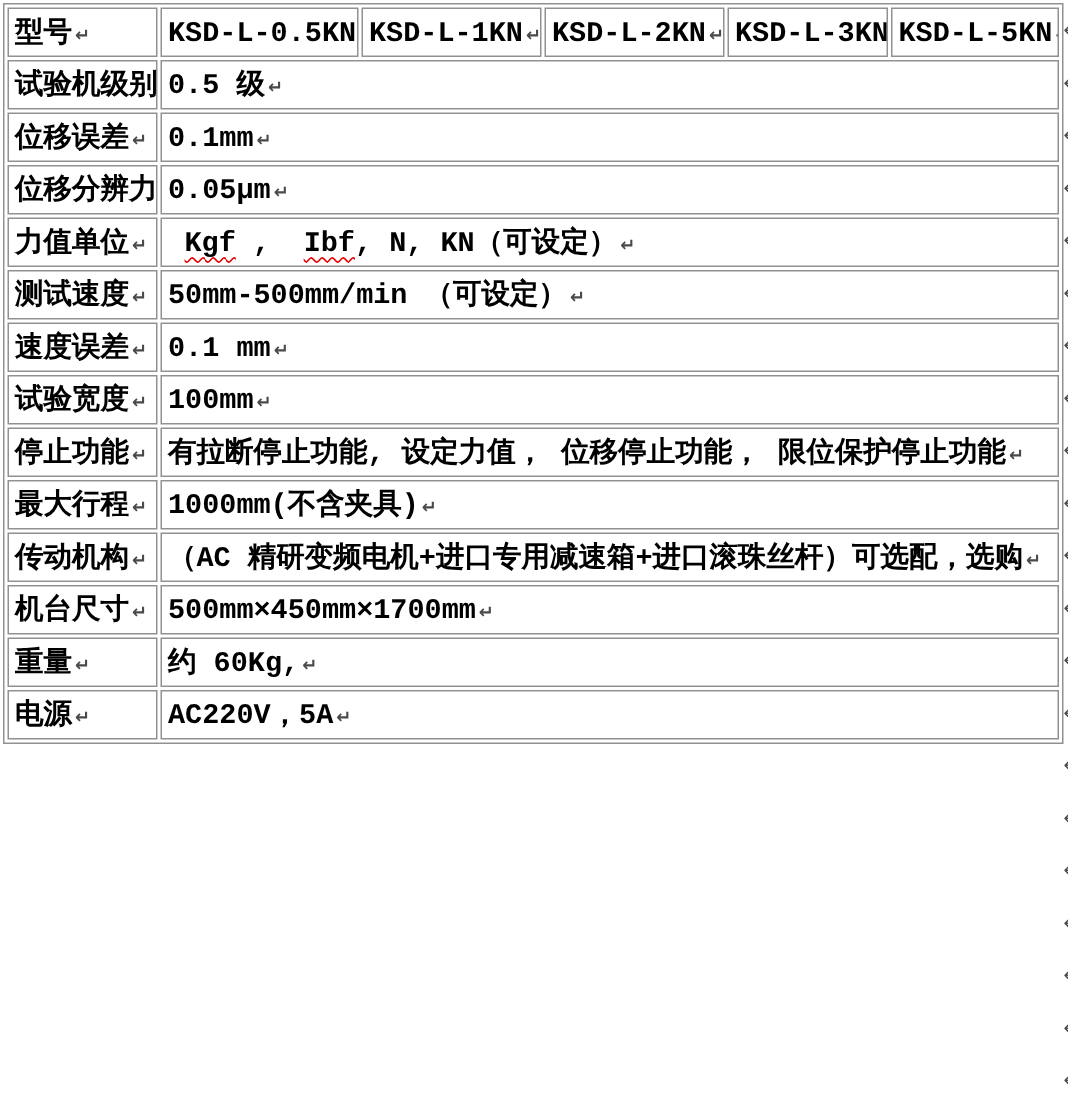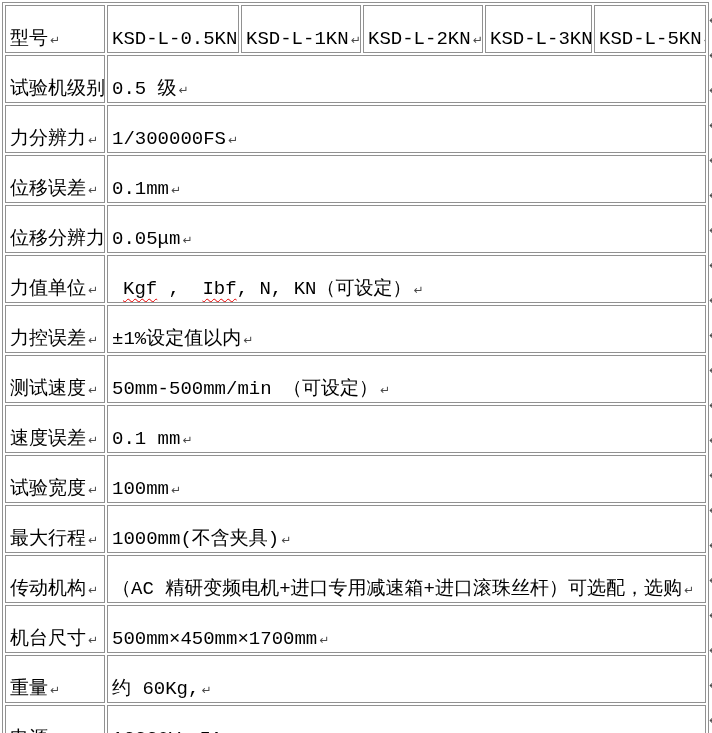--- a/index.html
+++ b/index.html
@@ -12,23 +12,23 @@
   }
   .page{position:relative;width:712px;height:733px;background:var(--bg);}
   table.spec{
     border-collapse:separate;border-spacing:2px;
     border:1px solid var(--bd);
     margin:2px 0 0 2px;width:707px;table-layout:fixed;background:var(--bg);
   }
   table.spec td{
     box-sizing:border-box;height:33px;
     border:1px solid var(--bd);
-    vertical-align:top;padding:21px 2px 0 4px;
+    vertical-align:top;padding:4px 2px 0 4px;
     font-size:19px;line-height:24px;color:var(--txt);
-    white-space:nowrap;overflow:hidden;background:var(--bg);
+    white-space:nowrap;overflow:hidden;background:var(--bg);font-weight:bold;
   }
   .mark{
     font-family:"DejaVu Sans",sans-serif;
     font-size:12px;color:var(--mark);margin-left:2px;
   }
   .misspelled{
     text-decoration:underline wavy var(--squiggle);
     text-decoration-thickness:1px;text-underline-offset:4px;margin-left:11px;
   }
   .row-end-layer{position:absolute;top:0;left:0;width:712px;height:733px;pointer-events:none;}
@@ -54,50 +54,46 @@
           <td>KSD-L-1KN<span class="mark">↵</span></td>
           <td>KSD-L-2KN<span class="mark">↵</span></td>
           <td>KSD-L-3KN</td>
           <td>KSD-L-5KN<span class="mark">↵</span></td>
         </tr>
         <tr>
           <td>试验机级别</td>
           <td colspan="5">0.5 级<span class="mark">↵</span></td>
         </tr>
         <tr>
-          <td>力分辨力<span class="mark">↵</span></td>
-          <td colspan="5">1/300000FS<span class="mark">↵</span></td>
-        </tr>
-        <tr>
           <td>位移误差<span class="mark">↵</span></td>
           <td colspan="5">0.1mm<span class="mark">↵</span></td>
         </tr>
         <tr>
           <td>位移分辨力</td>
           <td colspan="5">0.05μm<span class="mark">↵</span></td>
         </tr>
         <tr>
           <td>力值单位<span class="mark">↵</span></td>
           <td colspan="5"><span class="misspelled">Kgf</span> , <span class="misspelled">Ibf</span>, N, KN（可设定）<span class="mark">↵</span></td>
         </tr>
         <tr>
-          <td>力控误差<span class="mark">↵</span></td>
-          <td colspan="5">±1%设定值以内<span class="mark">↵</span></td>
-        </tr>
-        <tr>
           <td>测试速度<span class="mark">↵</span></td>
           <td colspan="5">50mm-500mm/min （可设定）<span class="mark">↵</span></td>
         </tr>
         <tr>
           <td>速度误差<span class="mark">↵</span></td>
           <td colspan="5">0.1 mm<span class="mark">↵</span></td>
         </tr>
         <tr>
           <td>试验宽度<span class="mark">↵</span></td>
           <td colspan="5">100mm<span class="mark">↵</span></td>
+        </tr>
+        <tr>
+          <td>停止功能<span class="mark">↵</span></td>
+          <td colspan="5">有拉断停止功能, 设定力值， 位移停止功能， 限位保护停止功能<span class="mark">↵</span></td>
         </tr>
         <tr>
           <td>最大行程<span class="mark">↵</span></td>
           <td colspan="5">1000mm(不含夹具)<span class="mark">↵</span></td>
         </tr>
         <tr>
           <td>传动机构<span class="mark">↵</span></td>
           <td colspan="5">（AC 精研变频电机+进口专用减速箱+进口滚珠丝杆）可选配，选购<span class="mark">↵</span></td>
         </tr>
         <tr>

